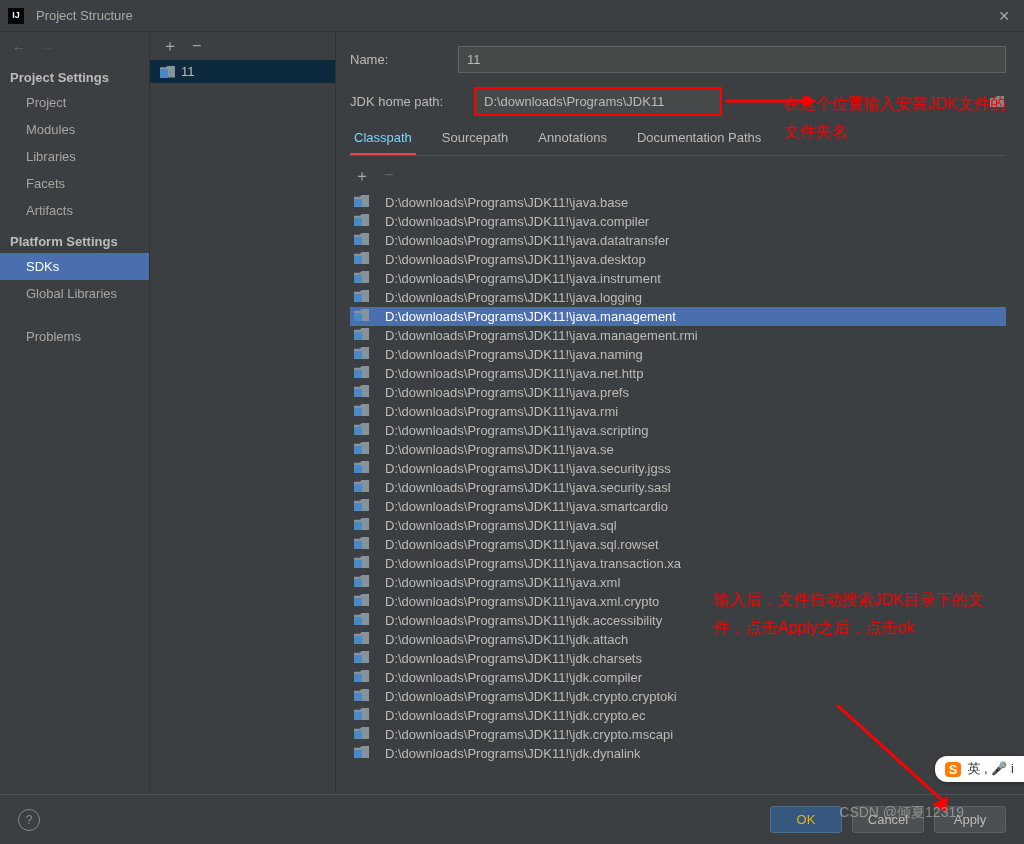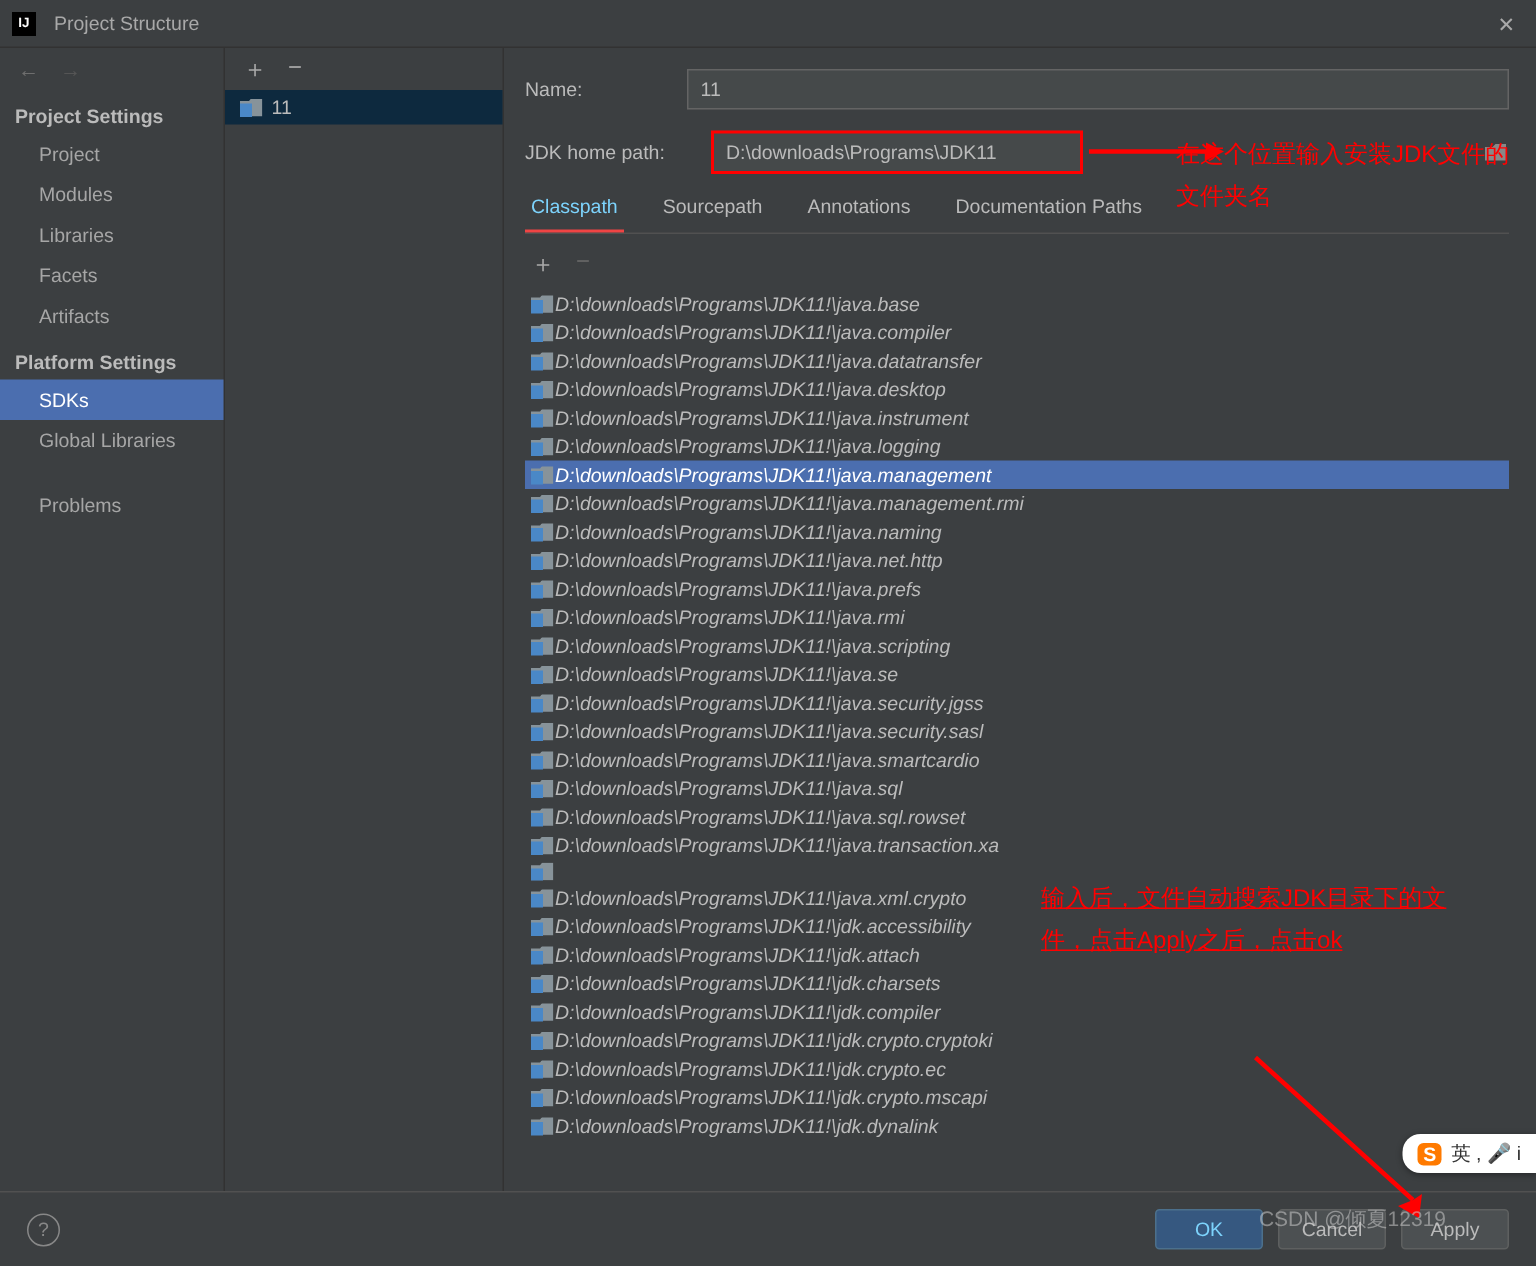--- a/index.html
+++ b/index.html
@@ -29,30 +29,30 @@
   .anno { color:#ff0000; font-size:16px; line-height:28px; position:absolute; pointer-events:none;}
   .browse-icon { width:18px; height:18px; display:flex; align-items:center; justify-content:center; color:#888; cursor:pointer;}
   .tabs { display:flex; gap:22px; border-bottom:1px solid #515151; margin-bottom:8px;}
   .tab { padding:0 4px 8px; color:#bbbbbb; cursor:pointer; }
   .tab.active { border-bottom:2px solid #ef4444; color:#7dd3fc;}
   .list-toolbar { display:flex; gap:14px; padding:2px 4px 6px; color:#a9a9a9;}
   .list-toolbar span{font-size:16px;cursor:pointer;}
   .list-toolbar .minus{color:#666;}
   .list-wrap { flex:1; overflow:hidden; position:relative;}
   .file-list { overflow-y:auto; height:100%;}
-  .file-row { display:flex; align-items:center; gap:1px; padding:2px 4px; color:#bbbbbb; white-space:nowrap;font-style:italic;}
+  .file-row { display:flex; align-items:flex-start; gap:16px; padding:2px 4px; color:#bbbbbb; white-space:nowrap;}
   .file-row.selected { background:#4b6eaf; color:#ffffff;}
   .folder-icon { width:15px; height:12px; flex:0 0 auto; position:relative;}
   .folder-icon::before{content:"";position:absolute;inset:0;background:#87939a;clip-path:polygon(0 15%,40% 15%,50% 0,100% 0,100% 100%,0 100%);}
   .folder-icon::after{content:"";position:absolute;left:0;bottom:0;width:55%;height:70%;background:#4a88c7;}
   .bottom-bar { height:50px; border-top:1px solid #515151; display:flex; align-items:center; padding:0 18px; gap:10px;}
   .help-circle { width:22px; height:22px; border:1px solid #888; border-radius:50%; display:flex; align-items:center; justify-content:center; color:#888; font-size:13px; cursor:pointer;}
   .bottom-spacer{flex:1;}
   .btn { min-width:72px; padding:5px 14px; background:#4c5052; border:1px solid #5e6060; color:#bbbbbb; cursor:pointer; text-align:center; border-radius:3px;}
-  .btn.primary { background:#365880; border:1px solid #4c708c; color:#7dd3fc;}
+  .btn.primary { background:#365880; border:1px solid #4c708c; color:#eab308;}
   .watermark { position:absolute; bottom:22px; right:60px; color:rgba(200,200,200,0.55); font-size:14px; pointer-events:none;}
   .ime-bubble { position:absolute; right:0; top:756px; background:#fff; border-radius:12px 0 0 12px; padding:4px 10px; font-size:13px; color:#333; display:flex; align-items:center; gap:6px; box-shadow:0 1px 4px rgba(0,0,0,0.4);}
   .ime-bubble .s{background:#ff7a00;color:#fff;border-radius:4px;padding:0 4px;font-weight:bold;}
   .red-arrow-svg{position:absolute;pointer-events:none;}
   
   .file-list::-webkit-scrollbar{width:10px;}
   .file-list::-webkit-scrollbar-track{background:#3c3f41;}
   .file-list::-webkit-scrollbar-thumb{background:#5b5b5b;border-radius:3px;}
 </style>
 </head>
@@ -210,20 +210,21 @@
           <div class="file-row">
             <span class="folder-icon"></span>
             <span>D:\downloads\Programs\JDK11!\java.sql.rowset</span>
           </div>
           <div class="file-row">
             <span class="folder-icon"></span>
             <span>D:\downloads\Programs\JDK11!\java.transaction.xa</span>
           </div>
           <div class="file-row">
             <span class="folder-icon"></span>
+            <span>D:\downloads\Programs\JDK11!\java.xml</span>
           </div>
           <div class="file-row">
             <span class="folder-icon"></span>
             <span>D:\downloads\Programs\JDK11!\java.xml.crypto</span>
           </div>
           <div class="file-row">
             <span class="folder-icon"></span>
             <span>D:\downloads\Programs\JDK11!\jdk.accessibility</span>
           </div>
           <div class="file-row">
@@ -261,21 +262,21 @@
 
 <div class="bottom-bar">
   <div class="help-circle">?</div>
   <div class="bottom-spacer"></div>
   <div class="btn primary">OK</div>
   <div class="btn">Cancel</div>
   <div class="btn">Apply</div>
 </div>
 
 <div class="anno" style="left:784px; top:90px; width:230px;">在这个位置输入安装JDK文件的文件夹名</div>
-<div class="anno" style="left:694px; top:586px; width:300px;text-decoration:underline;">输入后，文件自动搜索JDK目录下的文件，点击Apply之后，点击ok</div>
+<div class="anno" style="left:714px; top:586px; width:300px;">输入后，文件自动搜索JDK目录下的文件，点击Apply之后，点击ok</div>
 
 <svg class="red-arrow-svg" style="left:832px; top:700px;" width="130" height="120">
   <line x1="5" y1="5" x2="110" y2="100" stroke="#ff0000" stroke-width="3"></line>
   <polygon points="110,100 100,104 114,112 116,96" fill="#ff0000"></polygon>
 </svg>
 
 <div class="watermark">CSDN @倾夏12319</div>
 
 <div class="ime-bubble">
   <span class="s">S</span>

